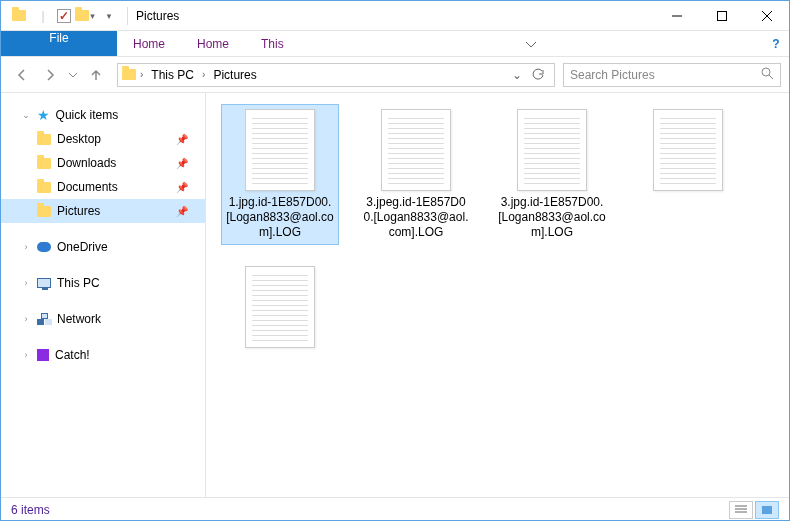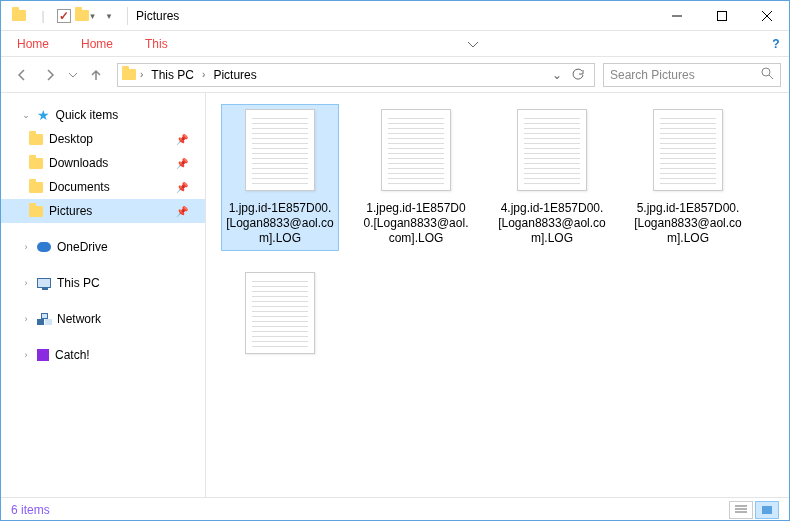--- a/index.html
+++ b/index.html
@@ -5,47 +5,47 @@
 * { margin: 0; padding: 0; box-sizing: border-box; font-family: "Segoe UI", Tahoma, sans-serif; font-size: 12px; }
 body { background: #fff; width: 790px; height: 521px; overflow: hidden; border: 1px solid #5aa3e0; }
 .titlebar { height: 30px; background: #fff; display: flex; align-items: center; padding: 0 0 0 8px; border-bottom: 1px solid #e5e5e5; }
 .titlebar .qat { display: flex; align-items: center; gap: 4px; }
 .titlebar .qat .icon { width: 20px; height: 20px; display: inline-flex; align-items: center; justify-content: center; }
 .titlebar .sep { width: 1px; height: 18px; background: #ddd; margin: 0 8px; }
 .titlebar .title { color: #000; }
 .wincontrols { margin-left: auto; display: flex; }
 .wincontrols div { width: 45px; height: 30px; display: flex; align-items: center; justify-content: center; }
 .ribbon { height: 26px; background: #fff; display: flex; align-items: stretch; border-bottom: 1px solid #e5e5e5; }
-.ribbon .tab { padding: 0 16px; display: flex; align-items: center; color: #ef4444; cursor: default; }
+.ribbon .tab { padding: 0 16px; display: flex; align-items: center; color: #701a75; cursor: default; }
 .ribbon .tab.file { background: #1979ca; color: #fff; }
 .ribbon .expand { margin-left: auto; width: 40px; display: flex; align-items: center; justify-content: center; }
 .navbar { height: 36px; display: flex; align-items: center; padding: 0 8px; gap: 2px; border-bottom: 1px solid #e5e5e5; }
 .navbtn { width: 26px; height: 26px; display: flex; align-items: center; justify-content: center; color: #888; border-radius: 2px; }
 .breadcrumb { flex: 1; height: 24px; border: 1px solid #ccc; display: flex; align-items: center; padding: 0 4px; gap: 4px; margin: 0 6px; }
 .breadcrumb .crumb { padding: 0 4px; }
 .breadcrumb .chev { color: #666; font-size: 10px; }
 .breadcrumb .spacer { flex: 1; }
 .refresh { width: 24px; display: flex; align-items: center; justify-content: center; }
-.searchbox { width: 178px; height: 24px; border: 1px solid #ccc; display: flex; align-items: center; padding: 0 6px; color: #888; }
+.searchbox { width: 218px; height: 24px; border: 1px solid #ccc; display: flex; align-items: center; padding: 0 6px; color: #888; }
 .searchbox .sicon { margin-left: auto; }
 .body { display: flex; height: 404px; }
 .sidebar { width: 205px; border-right: 1px solid #e5e5e5; padding: 10px 0; overflow: hidden; }
 .side-item { height: 24px; display: flex; align-items: center; padding-left: 20px; gap: 6px; color: #000; }
-.side-item.sub { padding-left: 28px; }
+.side-item.sub { padding-left: 36px; }
 .side-item.selected { background: #cde8ff; }
 .pin { margin-left: auto; margin-right: 16px; color: #7a99b8; font-size: 10px; }
 .sidebar-gap { height: 12px; }
 .content { flex: 1; padding: 12px 0 0 16px; overflow: auto; position: relative; }
 .files { display: flex; flex-wrap: wrap; gap: 18px 20px; align-content: flex-start; }
 .file { width: 116px; display: flex; flex-direction: column; align-items: center; padding: 4px; }
 .file.selected { background: #cde8ff; outline: 1px solid #8cc7f3; }
 .file-icon { width: 70px; height: 82px; background: #fff; border: 1px solid #ccc; position: relative; margin-bottom: 4px; box-shadow: 1px 1px 2px rgba(0,0,0,0.08); }
 .file-icon::before { content: ""; position: absolute; top: 8px; left: 6px; right: 6px; bottom: 6px; background: repeating-linear-gradient(to bottom, #ddd 0, #ddd 1px, transparent 1px, transparent 5px); }
-.file-label { text-align: center; font-size: 12px; line-height: 1.25; word-break: break-all; color: #000; margin-top: 6px; }
-.statusbar { height: 24px; border-top: 1px solid #e5e5e5; display: flex; align-items: center; padding: 0 10px; color: #8b5cf6; font-size: 12px; }
+.file-label { text-align: center; font-size: 12px; line-height: 1.25; word-break: break-all; color: #000; }
+.statusbar { height: 24px; border-top: 1px solid #e5e5e5; display: flex; align-items: center; padding: 0 10px; color: #4c1d95; font-size: 12px; }
 .statusbar .viewbtns { margin-left: auto; display: flex; gap: 2px; }
 .viewbtn { width: 24px; height: 18px; border: 1px solid #ccc; display: flex; align-items: center; justify-content: center; font-size: 10px; }
 .viewbtn.active { background: #cde8ff; border-color: #8cc7f3; }
 .folder-icon { width: 16px; height: 12px; background: #ffd867; border-radius: 1px; position: relative; display: inline-block; }
 .folder-icon::before { content: ""; position: absolute; top: -3px; left: 0; width: 7px; height: 3px; background: #ffd867; border-radius: 1px 1px 0 0; }
 .folder-icon.small { width: 14px; height: 11px; }
 .star-icon { color: #2fa4e7; font-size: 14px; }
 .mon-icon { width: 14px; height: 10px; border: 1px solid #3a6ea5; background: #cfe4f6; display: inline-block; position: relative; }
 .mon-icon::after { content: ""; position: absolute; bottom: -3px; left: 4px; width: 6px; height: 2px; background: #3a6ea5; }
 .cloud-icon { width: 14px; height: 10px; background: #2f7bd1; border-radius: 5px; display: inline-block; }
@@ -88,20 +88,21 @@
     <div>
         <svg width="10" height="10">
           <line x1="0" y1="0" x2="10" y2="10" stroke="#000"></line>
           <line x1="10" y1="0" x2="0" y2="10" stroke="#000"></line>
         </svg>
       </div>
   </div>
 </div>
 
 <div class="ribbon">
+  <div class="tab file">File</div>
   <div class="tab">Home</div>
   <div class="tab">Home</div>
   <div class="tab">This</div>
   <div class="expand">
       <svg width="10" height="10">
         <path d="M0 3 L5 8 L10 3" fill="none" stroke="#666"></path>
       </svg>
     </div>
   <div class="expand" style="width:26px">
       <span style="color:#1979ca;font-weight:bold">?</span>
@@ -211,29 +212,28 @@
       </div>
   </div>
   <div class="content">
     <div class="files" id="file-grid">
         <div class="file selected">
           <div class="file-icon"></div>
           <div class="file-label">1.jpg.id-1E857D00.[Logan8833@aol.com].LOG</div>
         </div>
         <div class="file">
           <div class="file-icon"></div>
-          <div class="file-label">1.jpeg.id-1E857D00.[Logan8833@aol.com].LOG</div>
-        </div>
-        <div class="file">
-          <div class="file-icon"></div>
-          <div class="file-label">4.jpg.id-1E857D00.[Logan8833@aol.com].LOG</div>
-        </div>
-        <div class="file">
-          <div class="file-icon"></div>
-          <div class="file-label">5.jpg.id-1E857D00.[Logan8833@aol.com].LOG</div>
+          <div class="file-label">3.jpeg.id-1E857D00.[Logan8833@aol.com].LOG</div>
+        </div>
+        <div class="file">
+          <div class="file-icon"></div>
+          <div class="file-label">3.jpg.id-1E857D00.[Logan8833@aol.com].LOG</div>
+        </div>
+        <div class="file">
+          <div class="file-icon"></div>
         </div>
         <div class="file">
           <div class="file-icon"></div>
         </div>
       </div>
   </div>
 </div>
 
 <div class="statusbar">
   <span>6 items</span>

